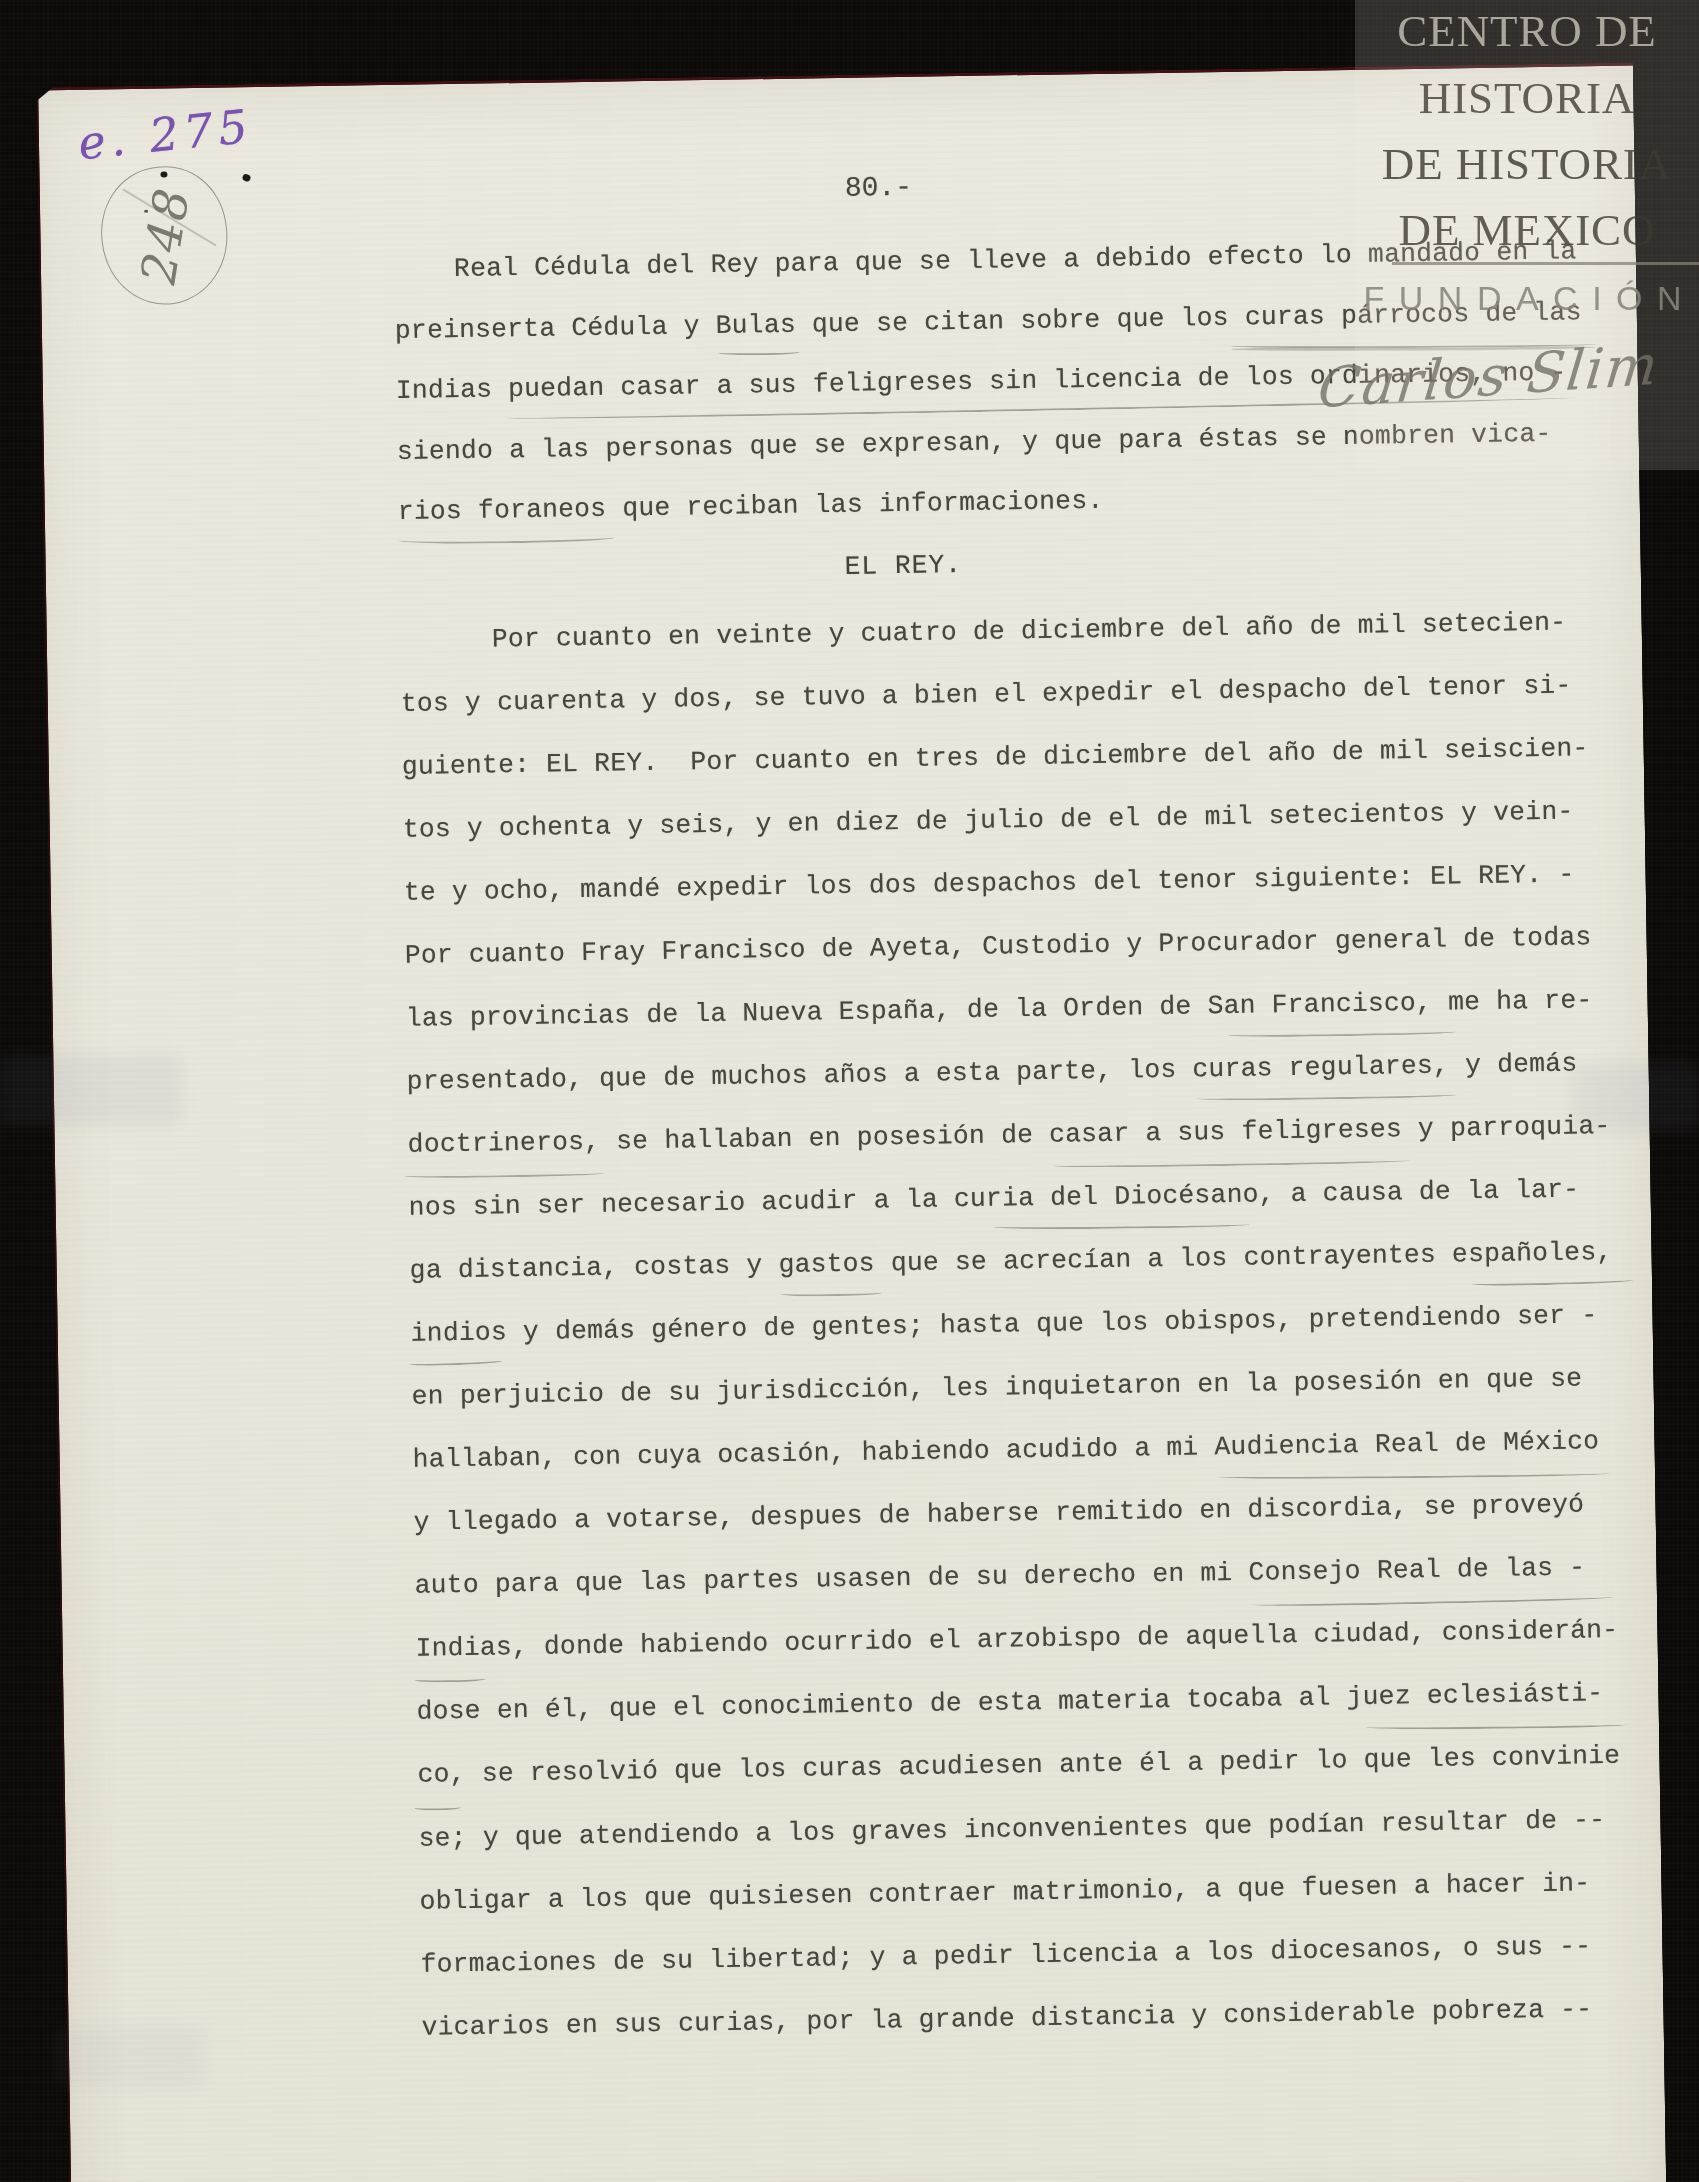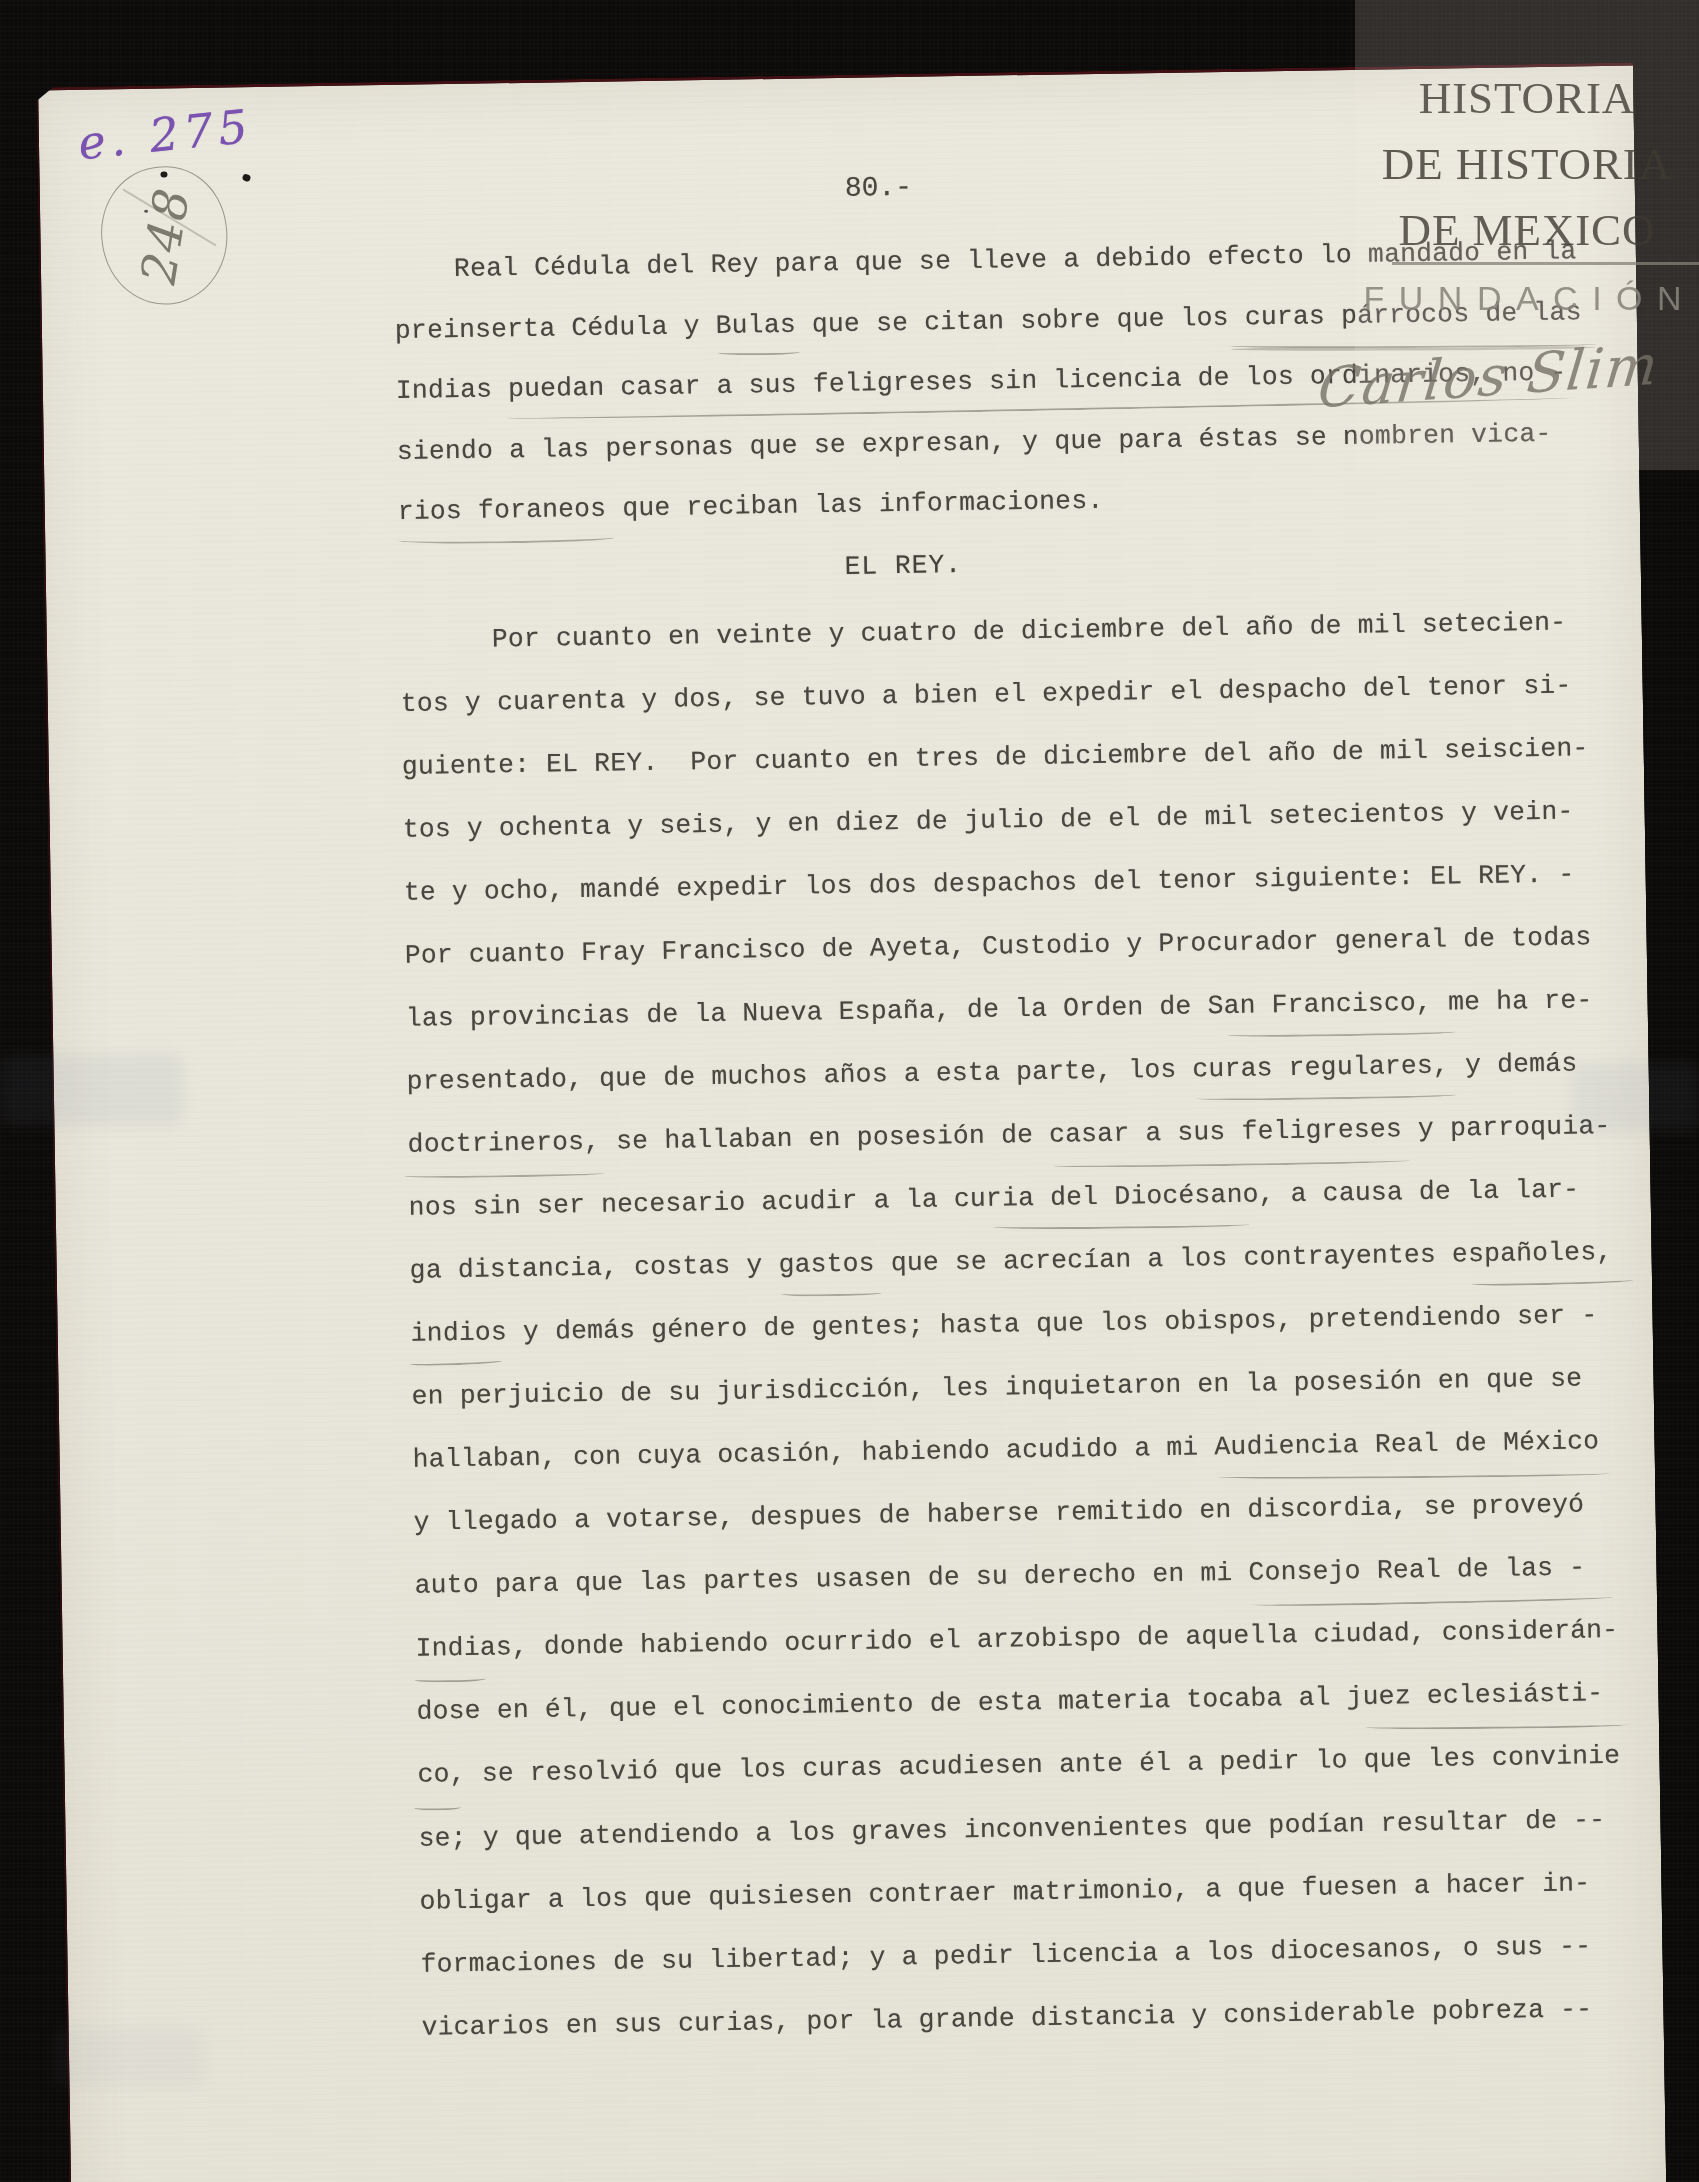--- a/index.html
+++ b/index.html
@@ -165,20 +165,21 @@
     <div class="pu" style="left:1414px;top:1212px;width:162px;transform:rotate(-.5deg);"></div>
     <div class="pu" style="left:351px;top:1275px;width:94px;transform:rotate(-1deg);"></div>
     <div class="pu" style="left:1157px;top:1403px;width:392px;transform:rotate(.4deg);"></div>
     <div class="pu" style="left:1189px;top:1529px;width:362px;transform:rotate(-.3deg);"></div>
     <div class="pu" style="left:351px;top:1592px;width:72px;"></div>
     <div class="pu" style="left:1302px;top:1655px;width:262px;transform:rotate(.3deg);"></div>
     <div class="pu" style="left:349px;top:1720px;width:47px;"></div>
   </div>
 
   <div class="wm-panel">
+    <div class="wm-inst wm-l0">CENTRO DE</div>
     <div class="wm-inst wm-l1">HISTORIA</div>
     <div class="wm-inst wm-l2">DE HISTORIA</div>
     <div class="wm-inst wm-l3">DE MEXICO</div>
     <div class="wm-rule"></div>
     <div class="wm-fund">FUNDACIÓN</div>
     <div class="wm-sig">Carlos Slim</div>
   </div>
 
   <div class="ghost ghost-left"></div>
   <div class="ghost ghost-right"></div>

